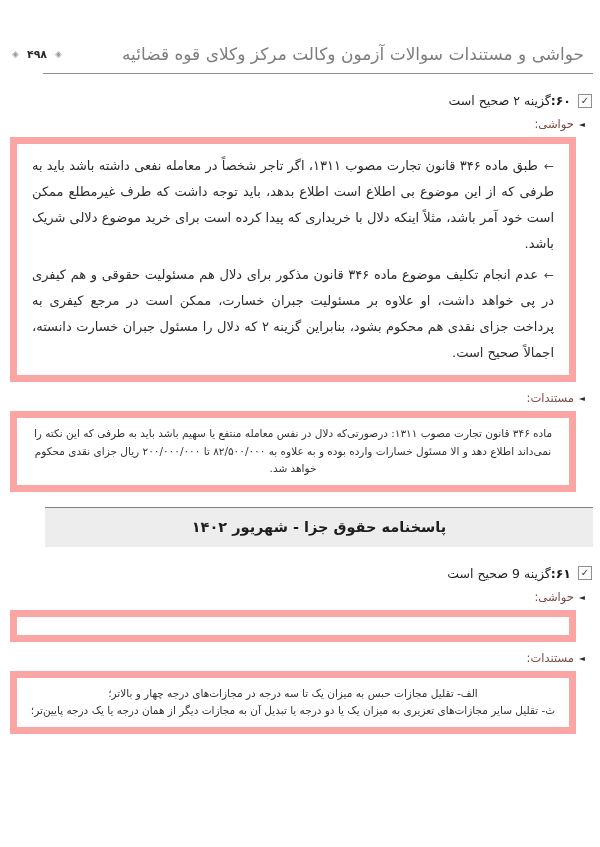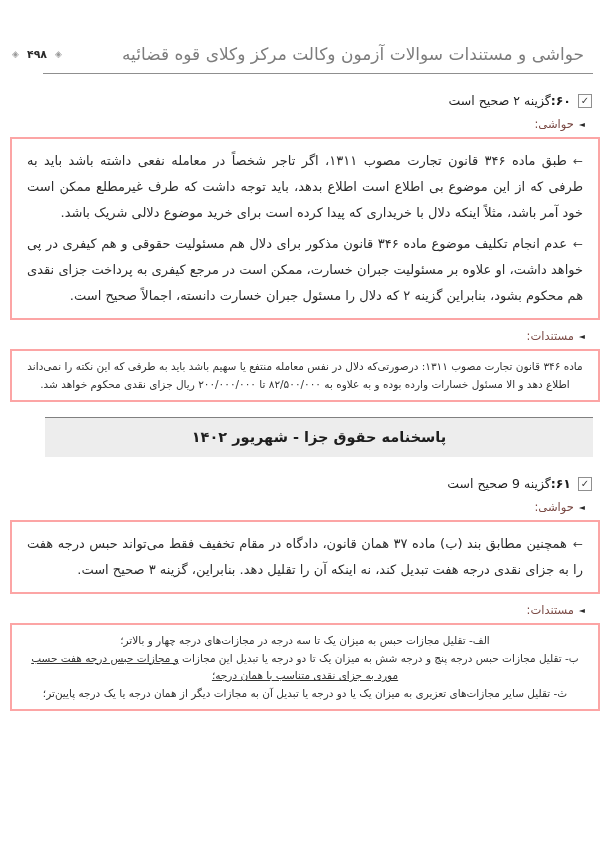--- a/index.html
+++ b/index.html
@@ -19,21 +19,21 @@
   .checkbox{width:12px;height:12px;border:1px solid #8f8f8f;background:#fdfdfd;
         display:inline-flex;align-items:center;justify-content:center;
         font-size:10px;color:#3a3a3a;margin-left:7px;line-height:1;}
   .qnum{font-weight:bold;}
 
   
   .seclabel{direction:rtl;text-align:right;margin:9px 15px 0 0;color:#7a4a45;font-size:11.5px;padding-left:36px;}
   .arr{color:#2a2a2a;font-size:8px;margin-left:5px;vertical-align:1px;display:inline-block;}
 
   
-  .box{border:2px solid #fca5a5;margin:6px 0 0 10px;padding:9px 15px;direction:rtl;
+  .box{border:7px solid #fca5a5;margin:6px 24px 0 10px;padding:9px 15px;direction:rtl;
        text-align:justify;color:#2d2d2d;font-size:13px;line-height:26px;background:#fff;}
   .box p{margin:0 0 5px 0;}
   .box p:last-child{margin-bottom:0;}
   .bullet{color:#4a4a4a;margin-left:6px;font-size:12px;}
   .box.small{font-size:10.5px;line-height:17.5px;padding:7px 12px;text-align:center;color:#333;}
   .box.small .mline{margin:0;}
   .u{text-decoration:underline;}
 
   
   .band{margin:15px 7px 0 45px;background:#ededed;border-top:1px solid #808080;
@@ -97,27 +97,25 @@
       </span>
     <span class="qnum">۶۱:</span>
     <span>گزینه 9 صحیح است</span>
   </div>
 
   <div class="seclabel">
     <span class="arr">◄</span><span>حواشی:</span>
   </div>
 
   <div class="box">
-    <p><span class="bullet">←</span><span>همچنین مطابق بند (ب) ماده ۳۷ همان قانون، دادگاه در مقام تخفیف فقط می‌تواند حبس درجه هفت را به جزای نقدی درجه هفت تبدیل کند، نه اینکه آن را تقلیل دهد. بنابراین، گزینه ۳ صحیح است.</span></p>
   </div>
 
   <div class="seclabel">
     <span class="arr">◄</span><span>مستندات:</span>
   </div>
 
   <div class="box small">
     <div class="mline">الف- تقلیل مجازات حبس به میزان یک تا سه درجه در مجازات‌های درجه چهار و بالاتر؛</div>
-    <div class="mline"><span>ب- تقلیل مجازات حبس درجه پنج و درجه شش به میزان یک تا دو درجه یا تبدیل این مجازات </span><span class="u">و مجازات حبس درجه هفت حسب مورد به جزای نقدی متناسب با همان درجه؛</span></div>
     <div class="mline">ث- تقلیل سایر مجازات‌های تعزیری به میزان یک یا دو درجه یا تبدیل آن به مجازات دیگر از همان درجه یا یک درجه پایین‌تر؛</div>
   </div>
 
 
 </div>
 
 </body></html>

